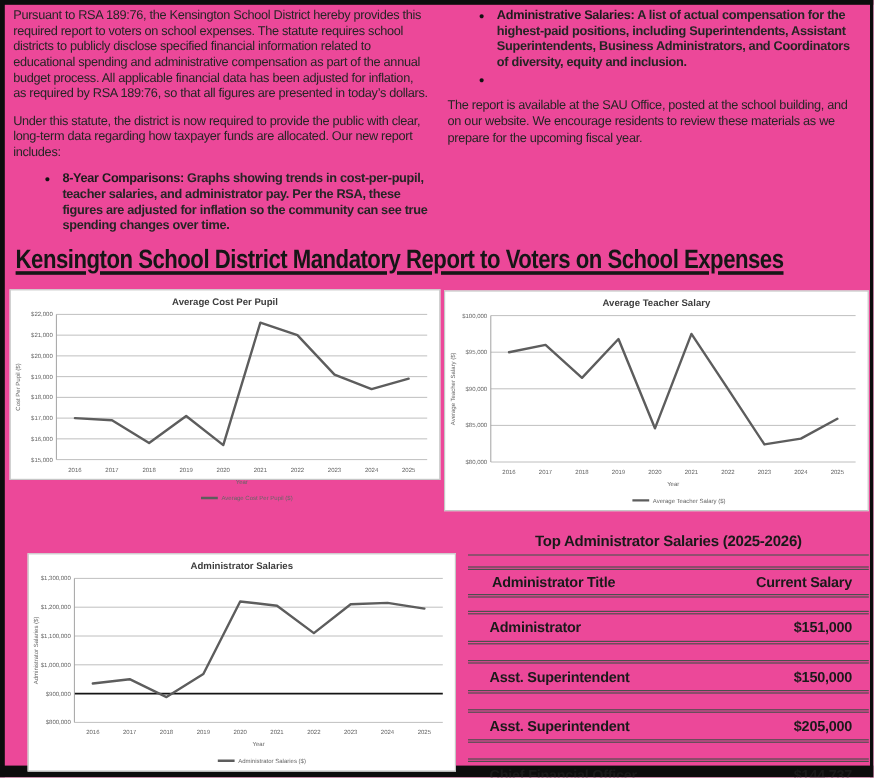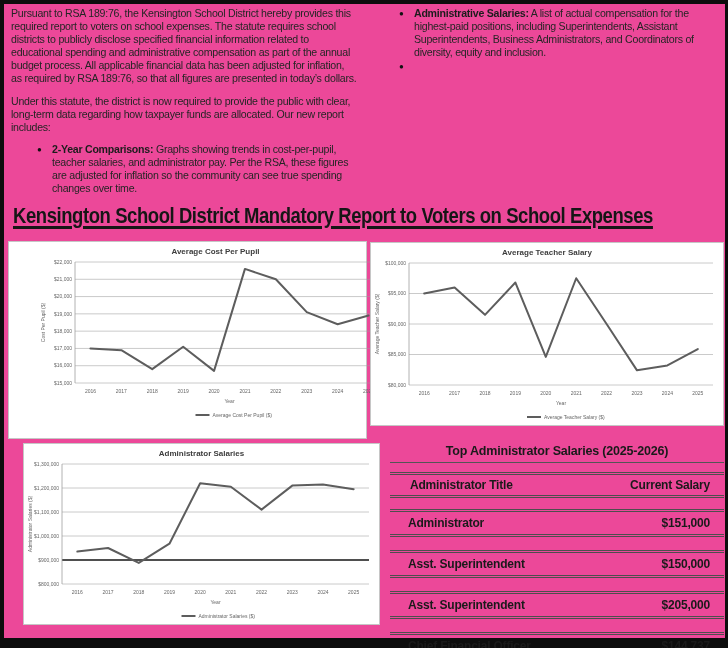--- a/index.html
+++ b/index.html
@@ -14,34 +14,34 @@
   #frame-bottom{left:0;top:638px;width:728px;height:10px;}
 
   
   #intro{position:absolute;left:11px;top:7px;width:708px;height:197px;
          column-count:2;column-gap:16px;column-fill:auto;
          font-size:10.6px;line-height:13.1px;letter-spacing:-0.25px;color:#252525;}
   #intro p{margin:0 0 9px 0;}
   #intro ul{margin:0 0 9px 0;padding:0;list-style:none;}
   #intro li{display:flex;margin:0 0 1px 0;}
   #intro .marker{flex:0 0 15px;margin-left:26px;font-size:8px;line-height:13px;color:#111;}
-  #intro .btxt{flex:1;}
+  #intro .btxt{flex:1;font-weight:bold;}
   #intro b{color:#1c1c1c;}
 
   
   #main-title{position:absolute;left:13px;top:203px;white-space:nowrap;
       font-size:22px;font-weight:bold;letter-spacing:-0.5px;color:#161616;
       transform:scaleX(0.84);transform-origin:left top;
       text-decoration:underline;text-decoration-thickness:3px;text-underline-offset:3px;}
 
   
   .chart-box{position:absolute;background:#fff;border:1px solid #c6c6c6;}
-  #chart1{left:8px;top:241px;width:359px;height:198px;padding-left:28px;}
+  #chart1{left:8px;top:241px;width:359px;height:159px;}
   #chart2{left:370px;top:242px;width:354px;height:184px;}
-  #chart3{left:23px;top:443px;width:357px;height:182px;}
+  #chart3{left:23px;top:461px;width:357px;height:182px;}
   .chart-box svg{display:block;}
   svg text{font-family:"Liberation Sans",sans-serif;}
 
   
   #salary-table{position:absolute;left:390px;top:444px;width:334px;}
   #salary-table .t-title{font-size:12.5px;font-weight:bold;text-align:center;color:#1a1a1a;
       padding-bottom:4px;border-bottom:1px solid #555;margin-bottom:9px;letter-spacing:-0.2px;}
   .t-head,.t-row{display:flex;justify-content:space-between;align-items:flex-end;
       border-top:3px double #4e4e4e;border-bottom:3px double #4e4e4e;
       font-weight:bold;font-size:12px;color:#1a1a1a;letter-spacing:-0.2px;}
@@ -58,30 +58,31 @@
   <div class="frame" id="frame-left"></div>
   <div class="frame" id="frame-right"></div>
   <div class="frame" id="frame-bottom"></div>
 
   <div id="intro">
     <p>Pursuant to RSA 189:76, the Kensington School District hereby provides this required report to voters on school expenses. The statute requires school districts to publicly disclose specified financial information related to educational spending and administrative compensation as part of the annual budget process. All applicable financial data has been adjusted for inflation, as required by RSA 189:76, so that all figures are presented in today’s dollars.</p>
     <p>Under this statute, the district is now required to provide the public with clear, long-term data regarding how taxpayer funds are allocated. Our new report includes:</p>
     <ul>
       <li>
         <span class="marker">●</span>
-        <span class="btxt"><b>2-Year Comparisons:</b><span> Graphs showing trends in cost-per-pupil, teacher salaries, and administrator pay. Per the RSA, these figures are adjusted for inflation so the community can see true spending changes over time.</span></span>
+        <span class="btxt"><b>8-Year Comparisons:</b><span> Graphs showing trends in cost-per-pupil, teacher salaries, and administrator pay. Per the RSA, these figures are adjusted for inflation so the community can see true spending changes over time.</span></span>
       </li>
       <li>
         <span class="marker">●</span>
         <span class="btxt"><b>Administrative Salaries:</b><span> A list of actual compensation for the highest-paid positions, including Superintendents, Assistant Superintendents, Business Administrators, and Coordinators of diversity, equity and inclusion.</span></span>
       </li>
       <li>
         <span class="marker">●</span>
       </li>
     </ul>
+    <p>The report is available at the SAU Office, posted at the school building, and on our website. We encourage residents to review these materials as we prepare for the upcoming fiscal year.</p>
   </div>
 
   <div id="main-title">Kensington School District Mandatory Report to Voters on School Expenses</div>
 
   <div class="chart-box" id="chart1">
       <svg width="357" height="181" viewBox="0 0 357 181">
         <text x="178.5" y="12" text-anchor="middle" font-size="8" font-weight="bold" fill="#3d3d3d">Average Cost Per Pupil</text>
         <line x1="38" y1="141" x2="347" y2="141" stroke="#9e9e9e" stroke-width="0.55"></line>
         <text x="35" y="142.7" text-anchor="end" font-size="5" fill="#666666">$15,000</text>
         <line x1="38" y1="123.71428571428572" x2="347" y2="123.71428571428572" stroke="#9e9e9e" stroke-width="0.55"></line>

